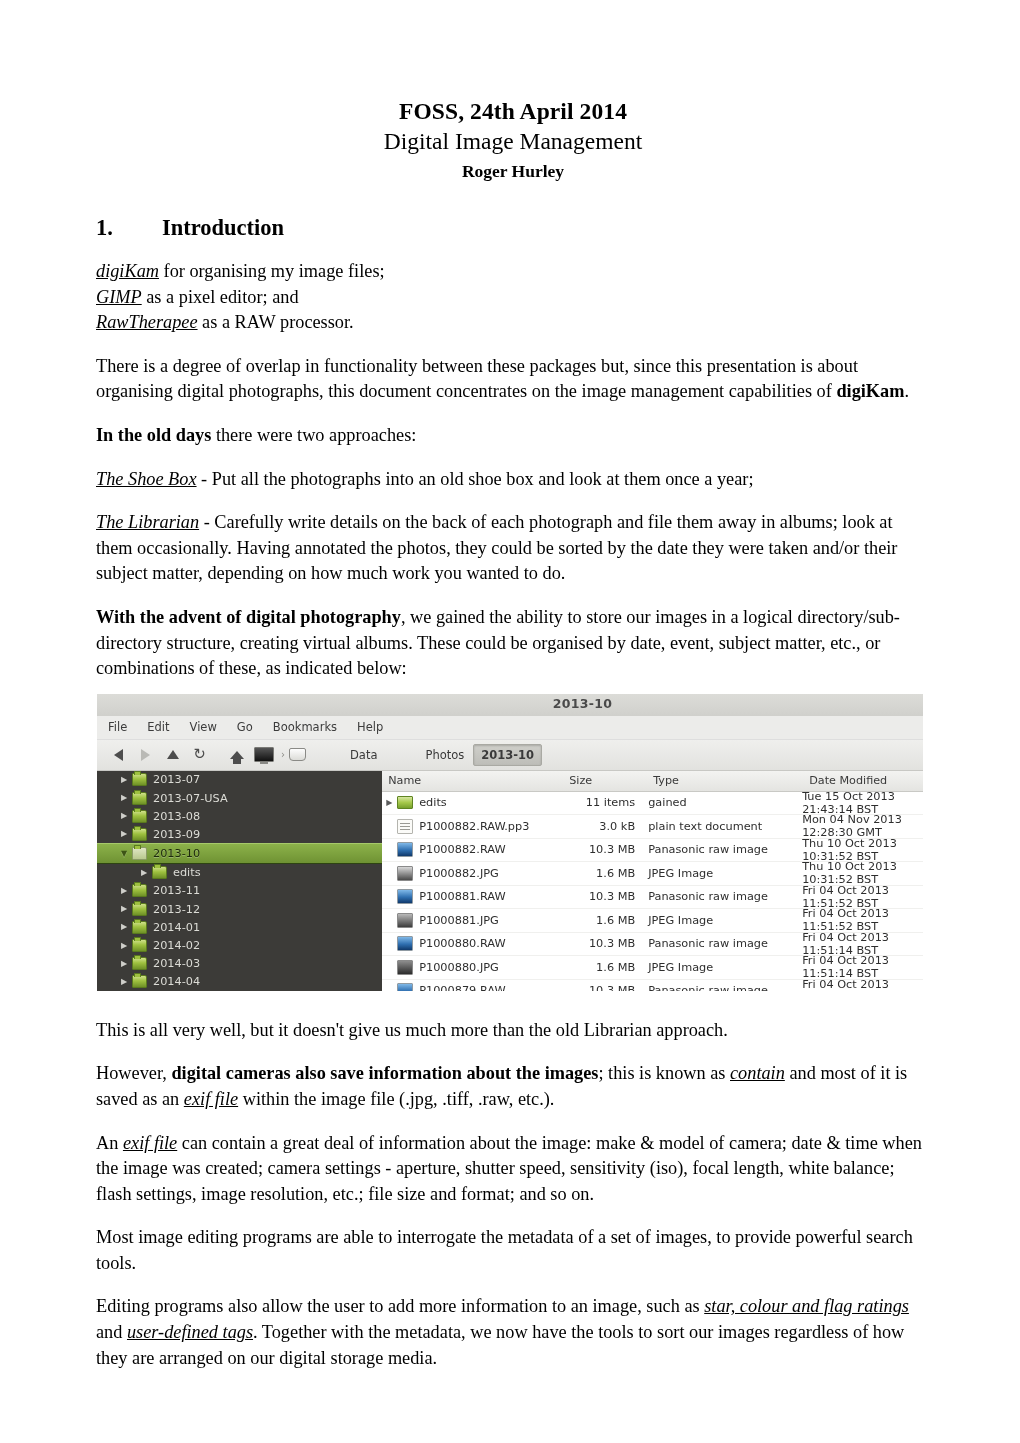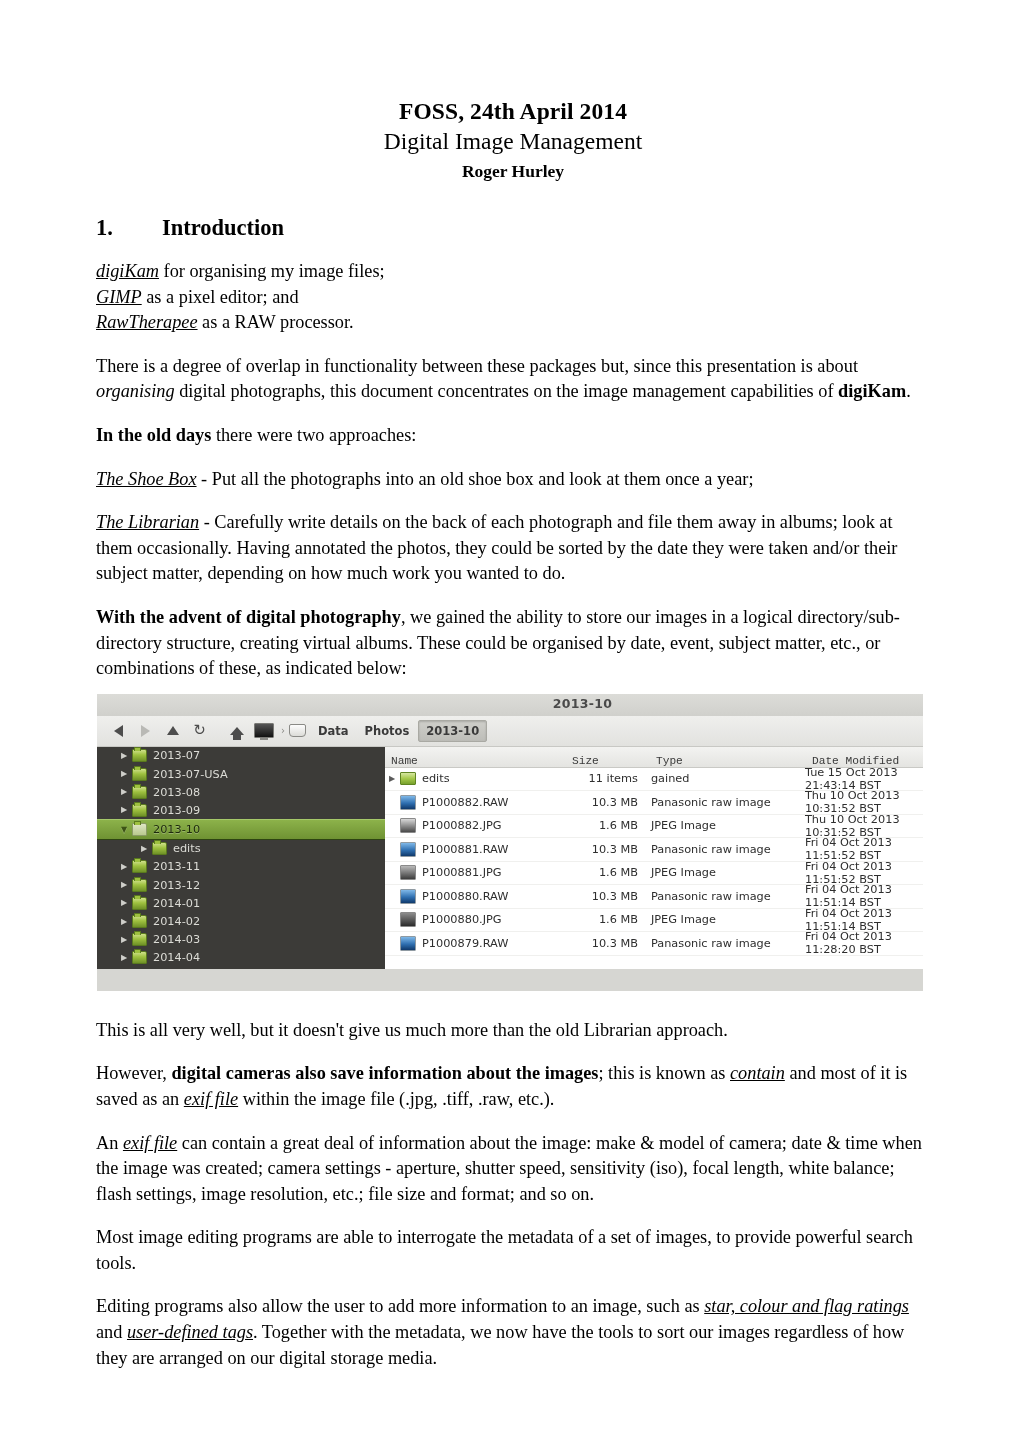--- a/index.html
+++ b/index.html
@@ -68,21 +68,20 @@
     line-height: 25.6px;
     margin: 0;
     padding-top: 18px;
     text-align: left;
   }
   .u-i {
     font-style: italic;
     text-decoration: underline;
   }
   .i {
-    font-style: italic;
   }
   .b {
     font-weight: bold;
   }
 
   
   .shot {
     position: relative;
     width: 826px;
     height: 297px;
@@ -149,21 +148,22 @@
     margin-right: 2px;
     border-radius: 2px;
     white-space: nowrap;
   }
   .crumb.active {
     background: linear-gradient(#cfcfca, #bdbdb8);
     border: 1px solid #a9a9a3;
     box-shadow: inset 0 1px 2px rgba(0,0,0,.18);
   }
   .crumb.plain {
-    font-weight: bold;
+    font-weight: normal;
+    margin-left: 32px;
   }
 
   .shot-body {
     display: flex;
     height: 222px;
   }
   .shot-sidebar {
     width: 318px;
     background: #3c3b38;
     position: relative;
@@ -225,26 +225,25 @@
 
   .shot-list {
     flex: 1 1 auto;
     background: #ffffff;
     position: relative;
     overflow: hidden;
   }
   .list-header {
     display: flex;
     height: 20px;
-    align-items: flex-end;
+    align-items: center;
     background: linear-gradient(#f3f3f1, #e4e4e1);
     border-bottom: 1px solid #c9c9c5;
     font-size: 11.2px;
     color: #3a3a3a;
-    font-family: Liberation Mono, monospace;
   }
   .list-header .col { padding-left: 6px; }
   .col-name { width: 175px; flex: 0 0 175px; }
   .col-size { width: 74px; flex: 0 0 74px; text-align: right; padding-right: 4px; }
   .col-type { width: 150px; flex: 0 0 150px; }
   .col-date { flex: 1 1 auto; }
   .list-header .col-size { text-align: left; padding-left: 6px; }
 
   .list-row {
     display: flex;
@@ -404,20 +403,28 @@
   <p class="body"><span class="u-i">The Librarian</span><span> - Carefully write details on the back of each photograph and file them away in albums; look at them occasionally. Having annotated the photos, they could be sorted by the date they were taken and/or their subject matter, depending on how much work you wanted to do.</span></p>
 
   <p class="body"><span class="b">With the advent of digital photography</span><span>, we gained the ability to store our images in a logical directory/sub-directory structure, creating virtual albums. These could be organised by date, event, subject matter, etc., or combinations of these, as indicated below:</span></p>
 
   <div class="shot">
 
     <div class="shot-titlebar">
       <div class="shot-title">2013-10</div>
     </div>
 
+    <div class="shot-menubar">
+      <span>File</span>
+      <span>Edit</span>
+      <span>View</span>
+      <span>Go</span>
+      <span>Bookmarks</span>
+      <span>Help</span>
+    </div>
 
     <div class="shot-toolbar">
       <span class="tb-btn">
           <span class="ico-arrow ico-back"></span>
         </span>
       <span class="tb-btn">
           <span class="ico-arrow ico-fwd"></span>
         </span>
       <span class="tb-btn">
           <span class="ico-up"></span>
@@ -516,20 +523,30 @@
           <div class="col-name">
               <span class="row-tri">▶</span>
               <span class="fico folder2"></span>
               <span>edits</span>
             </div>
           <div class="col-size">11 items</div>
           <div class="col-type">gained</div>
           <div class="col-date">Tue 15 Oct 2013 21:43:14 BST</div>
         </div>
 
+        <div class="list-row">
+          <div class="col-name">
+              <span class="row-tri blank">▶</span>
+              <span class="fico doc"></span>
+              <span>P1000882.RAW.pp3</span>
+            </div>
+          <div class="col-size">3.0 kB</div>
+          <div class="col-type">plain text document</div>
+          <div class="col-date">Mon 04 Nov 2013 12:28:30 GMT</div>
+        </div>
 
         <div class="list-row">
           <div class="col-name">
               <span class="row-tri blank">▶</span>
               <span class="fico raw"></span>
               <span>P1000882.RAW</span>
             </div>
           <div class="col-size">10.3 MB</div>
           <div class="col-type">Panasonic raw image</div>
           <div class="col-date">Thu 10 Oct 2013 10:31:52 BST</div>

